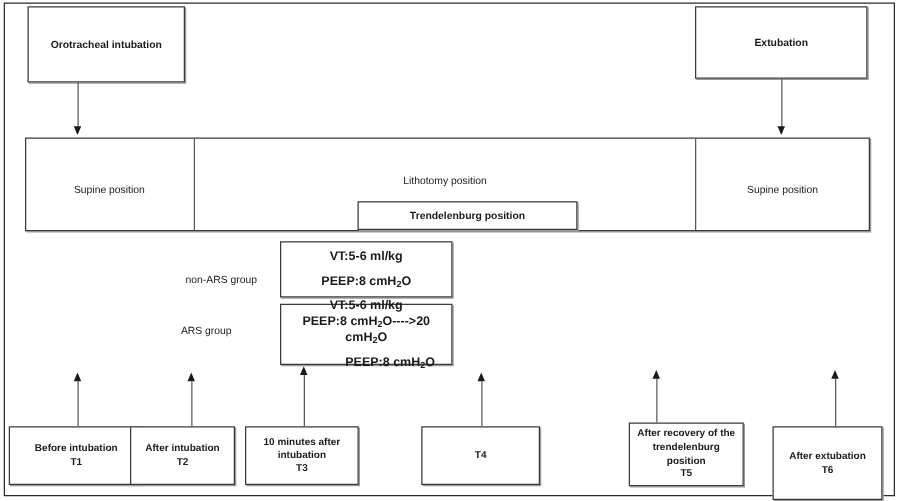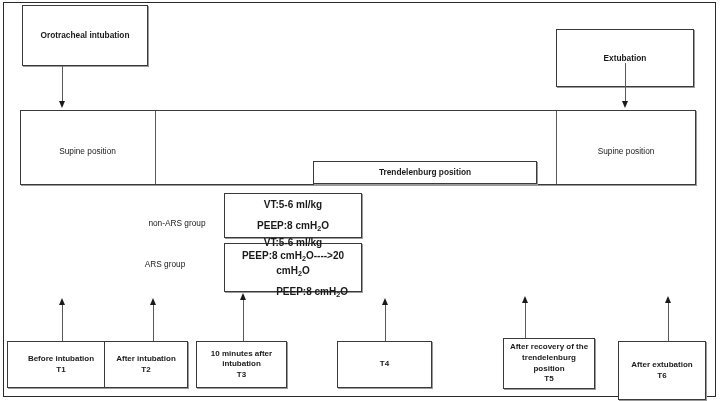--- a/index.html
+++ b/index.html
@@ -94,41 +94,42 @@
 <body>
 
 <div id="figure">
 
   <div class="outer-frame"></div>
 
   <div class="box shadowed" style="left:22px; top:5px; width:126px; height:61px;">
     <span class="box-inner t-title">Orotracheal intubation</span>
   </div>
 
-  <div class="box shadowed" style="left:556px; top:5px; width:138px; height:58px;margin-top:24px;">
+  <div class="box shadowed" style="left:556px; top:5px; width:138px; height:58px;">
     <span class="box-inner t-title">Extubation</span>
   </div>
 
   <div class="arrow" style="left:62px; top:66px; height:36px;"></div>
   <div class="arrow-head down" style="left:58.5px; top:101px;"></div>
 
   <div class="arrow" style="left:625px; top:63px; height:39px;"></div>
   <div class="arrow-head down" style="left:621.5px; top:101px;"></div>
 
   <div class="box shadowed" style="left:20px; top:110px; width:676px; height:75px;"></div>
 
   <div class="vline" style="left:155px; top:111px; height:73px;"></div>
   <div class="vline" style="left:556px; top:111px; height:73px;"></div>
 
   <div class="label-free t-pos" style="left:20px; top:146px; width:135px;">Supine position</div>
 
+  <div class="label-free t-pos" style="left:160px; top:139px; width:392px;">Lithotomy position</div>
 
   <div class="label-free t-pos" style="left:558px; top:146px; width:136px;">Supine position</div>
 
-  <div class="box shadowed" style="left:313px; top:161px; width:224px; height:23px;">
+  <div class="box shadowed" style="left:286px; top:161px; width:176px; height:23px;">
     <span class="box-inner t-pos">Trendelenburg position</span>
   </div>
 
   <div class="label-free t-group" style="left:122px; top:218px; width:110px;">non-ARS group</div>
 
   <div class="label-free t-group" style="left:110px; top:259px; width:110px;">ARS group</div>
 
   <div class="box shadowed" style="left:224px; top:193px; width:138px; height:45px;">
     <span class="box-inner t-vent">
       <span class="vent-line">VT:5-6 ml/kg</span>

